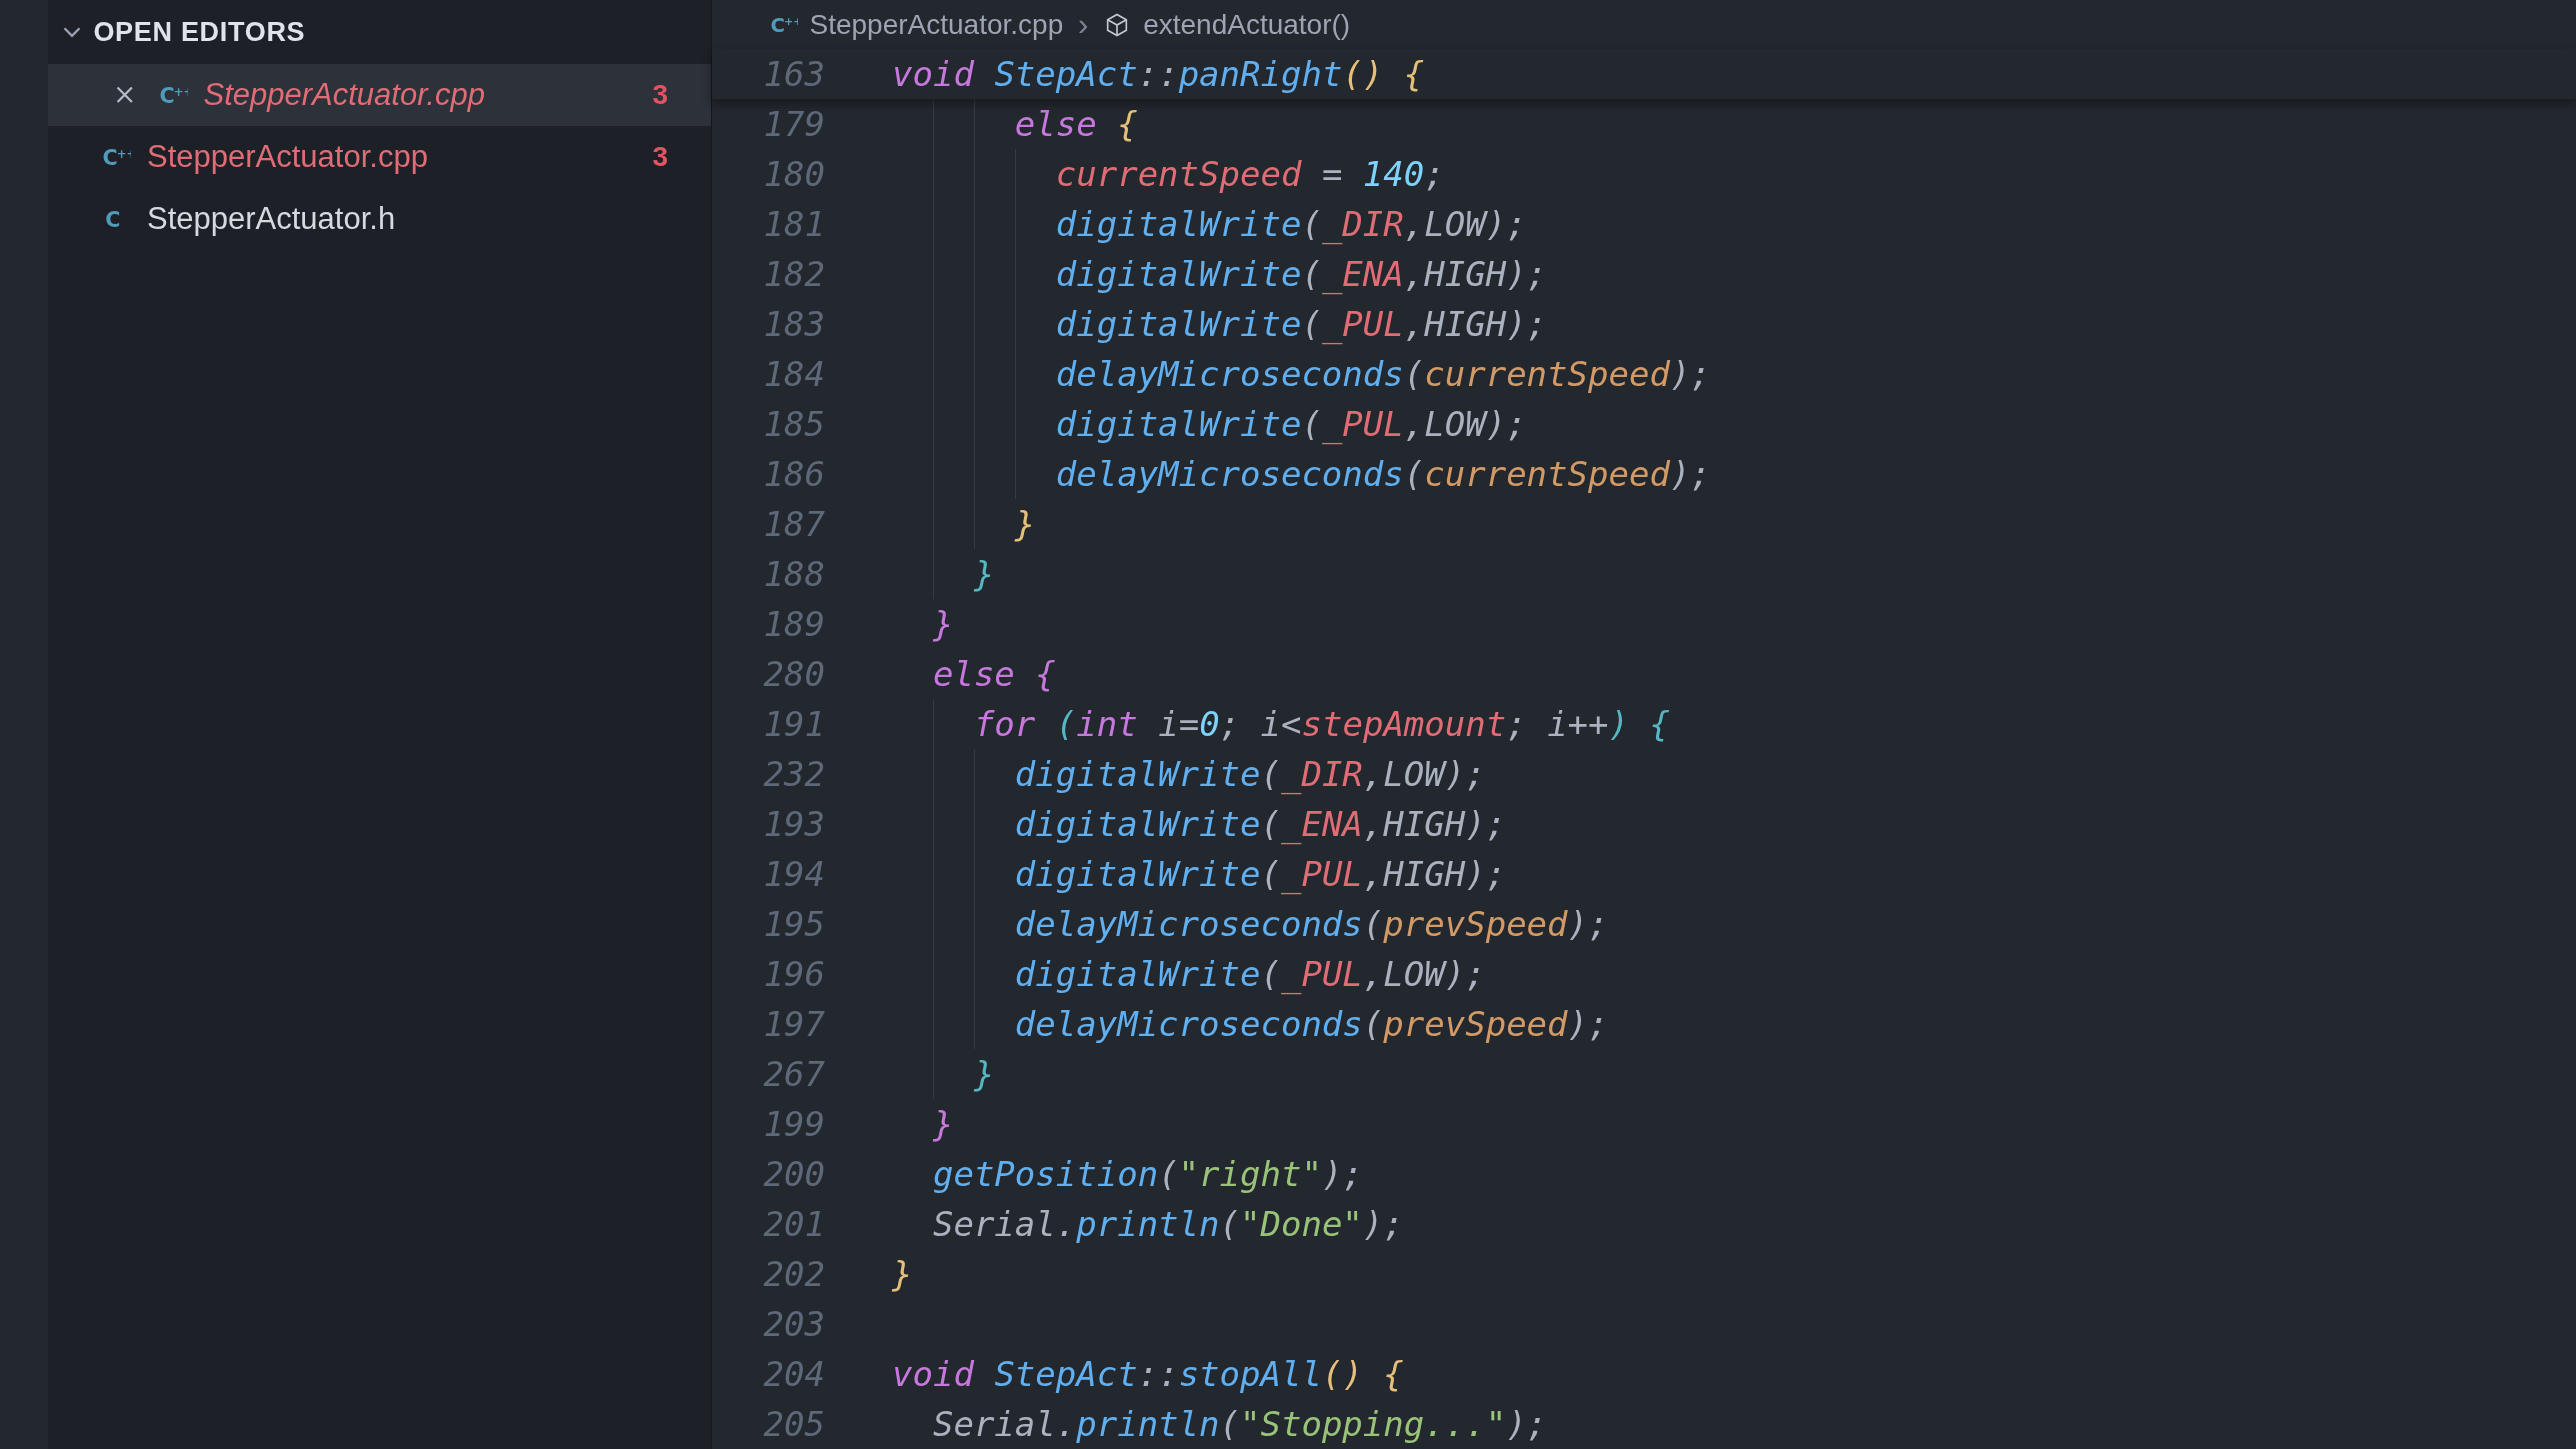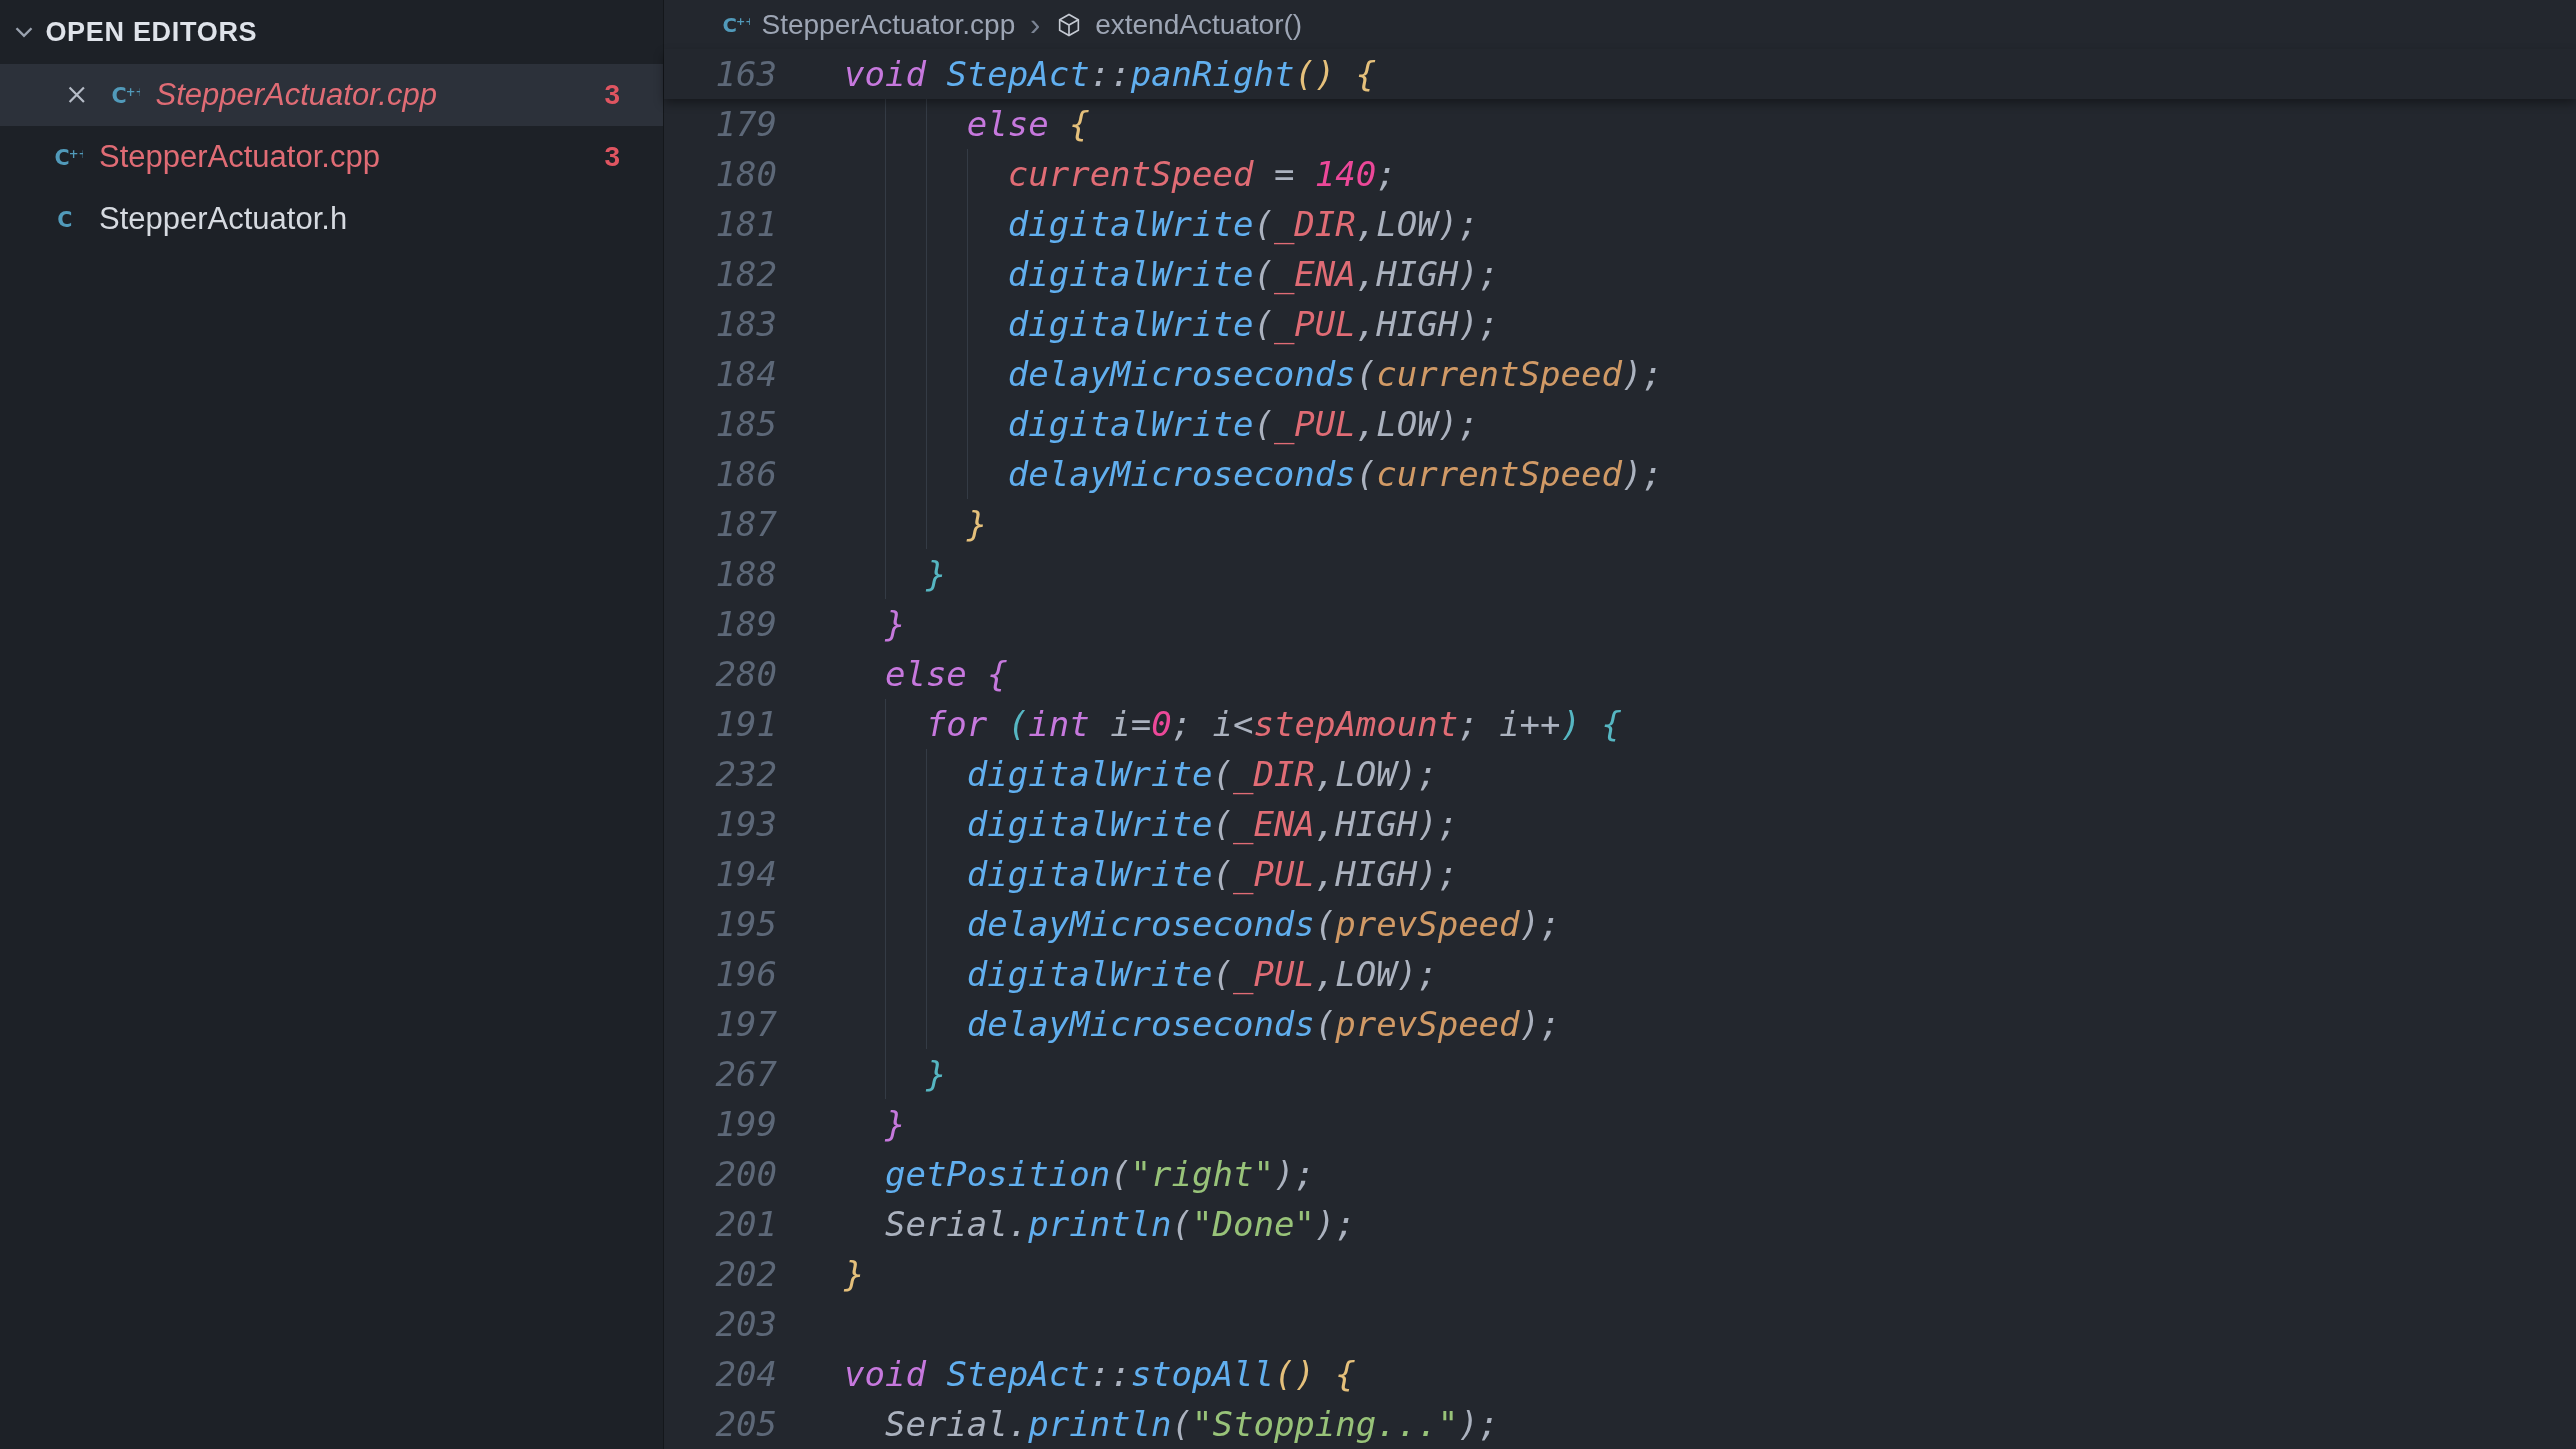--- a/index.html
+++ b/index.html
@@ -2,21 +2,21 @@
 <html style="font-size:10.7px"><head>
 <meta charset="utf-8">
 <style>
   * { margin:0; padding:0; box-sizing:border-box; }
   html,body { width:2576px; height:1449px; overflow:hidden; background:#23272e;
               font-family:"Liberation Sans", sans-serif; }
   .app { display:flex; width:2576px; height:1449px; }
 
   
   .sidebar { width:664px; height:1449px; background:#1d2127; flex-shrink:0;
-             border-right:1.3px solid #14171b; color:#abb2bf; }
+             border-right:1.3px solid #14171b; color:#abb2bf;margin-left:48px; }
   .section-header { display:flex; align-items:center; height:64px; padding-left:12px;
                     color:#dfe3ea; font-size:27px; font-weight:bold; letter-spacing:0.7px; cursor:pointer; }
   .section-header .chev { margin-right:9.4px; display:flex; align-items:center; }
   .row { display:flex; align-items:center; height:62px; font-size:31px; color:#d6dae0; }
   .row.selected { background:#2c313a; }
   .oe-row { padding-left:64px; }
   .ex-row { padding-left:52px; }
   .file-label { margin-left:16px; white-space:nowrap; }
   .file-label.err { color:#e06c75; }
   .file-label.preview { font-style:italic; }
@@ -41,21 +41,21 @@
 
   .sticky { background:#23272e; box-shadow:0 5.4px 9.4px rgba(0,0,0,0.38); position:relative; z-index:5; }
   .code-list { padding-top:0; }
 
   
   .t-d   { color:#abb2bf; }
   .t-kw  { color:#c678dd; }
   .t-fn  { color:#61afef; }
   .t-var { color:#e06c75; }
   .t-arg { color:#d19a66; }
-  .t-num { color:#ec4899; }
+  .t-num { color:#7dd3fc; }
   .t-str { color:#98c379; }
   .t-b1  { color:#e5c07b; }
   .t-b2  { color:#c678dd; }
   .t-b3  { color:#56b6c2; }
 </style>
 </head>
 <body>
 
 <div class="app">
 

